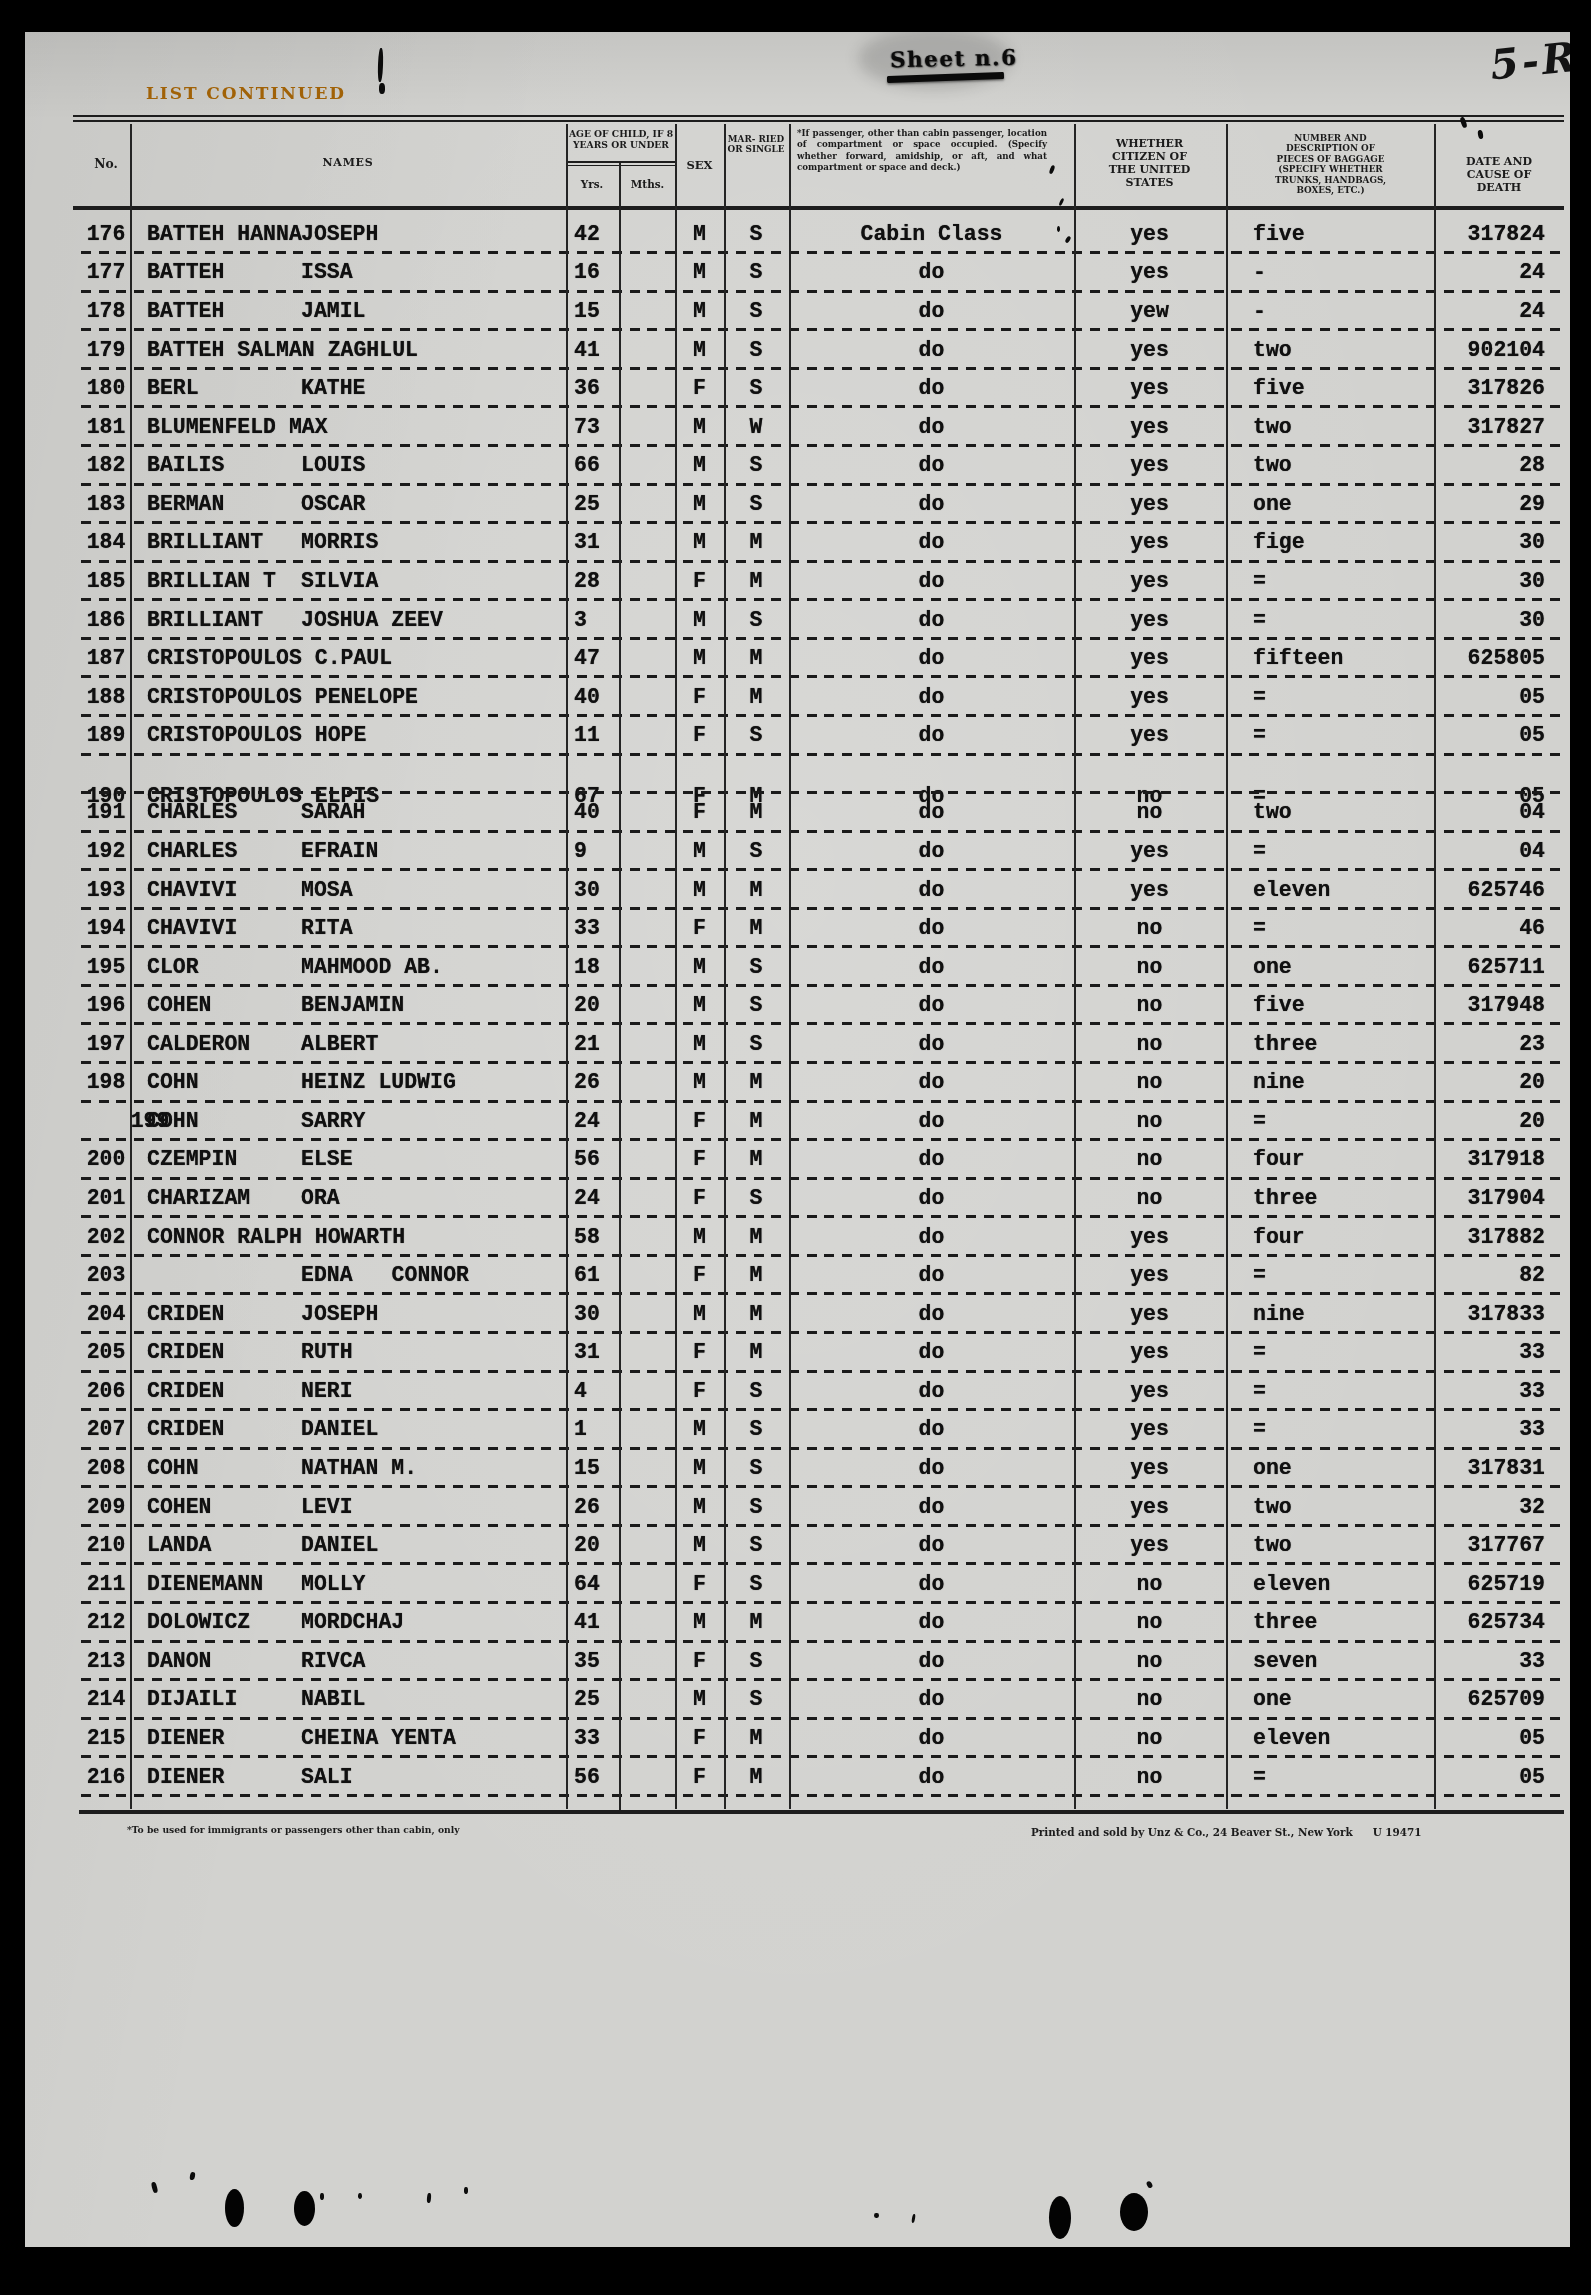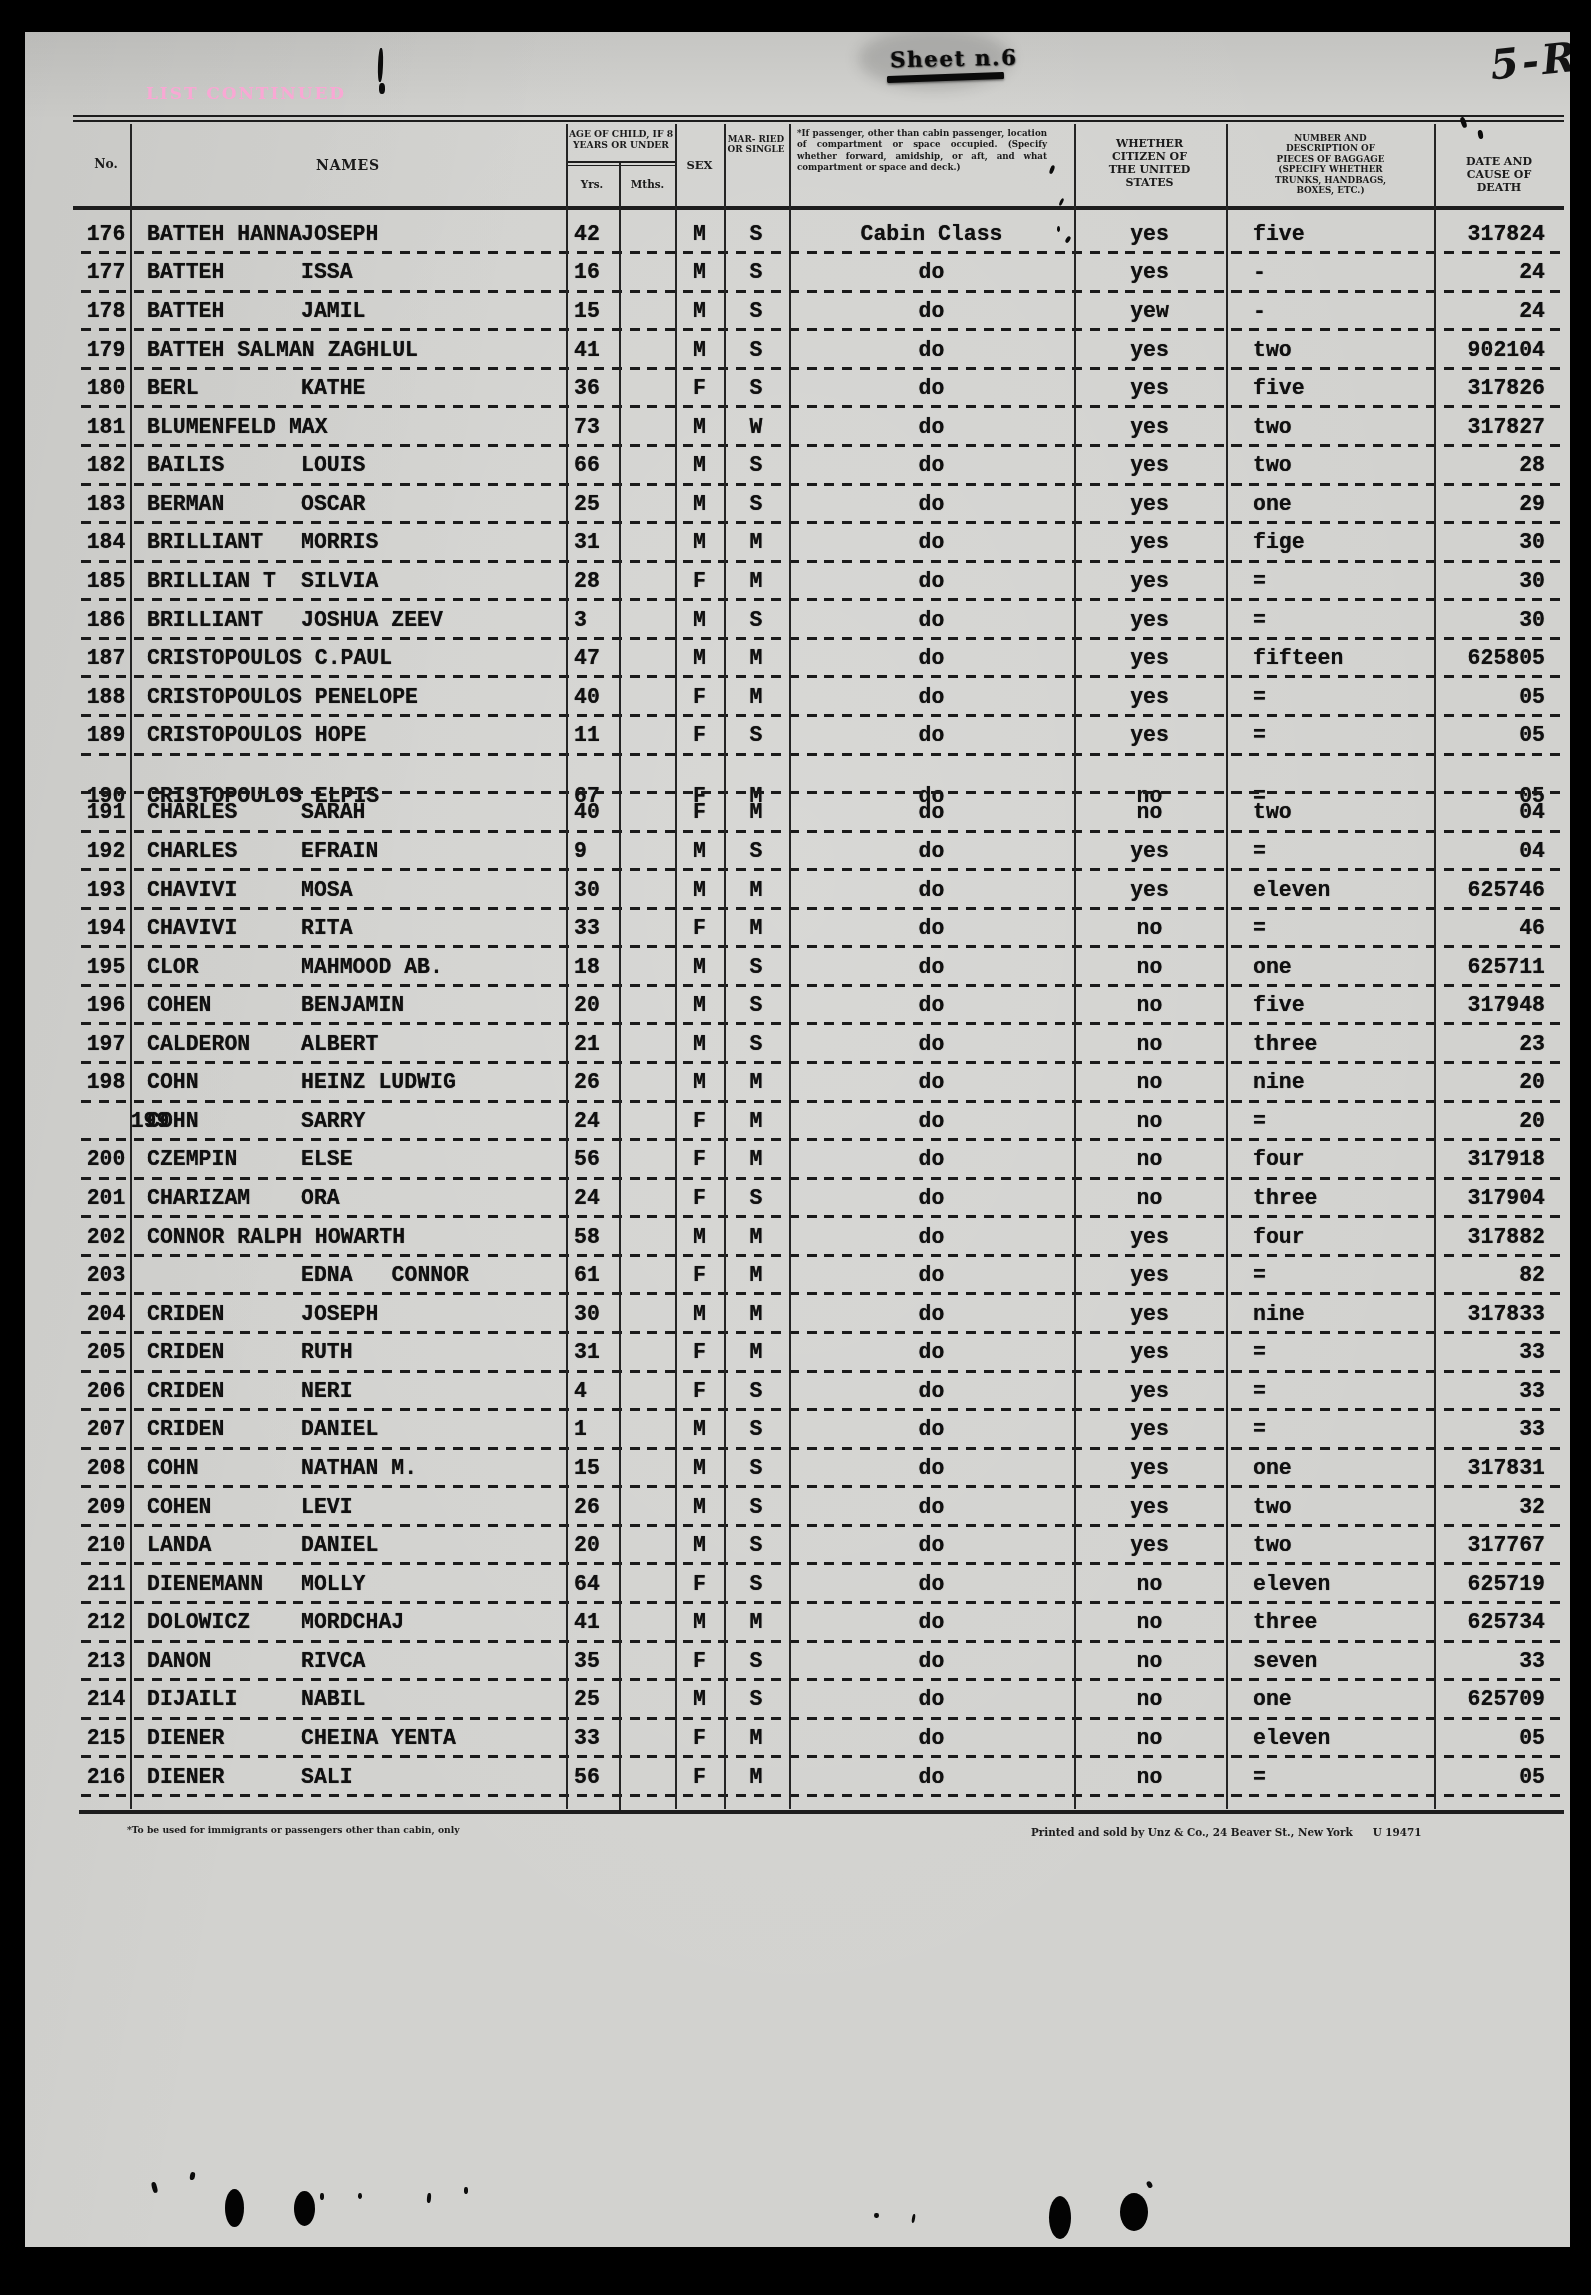--- a/index.html
+++ b/index.html
@@ -16,21 +16,21 @@
   .vline{position:absolute;width:1.9px;background:#242424;}
   .dash{position:absolute;height:2.7px;
         background:repeating-linear-gradient(90deg,#1a1a1a 0 10px,transparent 10px 17.7px);}
   
   .ph{position:absolute;color:#1b1b1b;font-weight:bold;text-align:center;line-height:1.18;}
   
   .tw{position:absolute;font-family:"Liberation Mono", monospace;font-weight:bold;
       font-size:21.5px;color:#101010;text-shadow:0 0 0.8px rgba(15,15,15,.8);white-space:pre;}
   .row-band{position:absolute;left:0;width:100%;}
   .title{position:absolute;left:146px;top:83px;font-size:17px;font-weight:800;
-         letter-spacing:1.9px;color:#f9a8d4;}
+         letter-spacing:1.9px;color:#a16207;}
   .stamp{position:absolute;left:890px;top:46px;font-size:21.5px;font-weight:900;
          letter-spacing:1.5px;color:#0b0b0b;transform:rotate(-1.2deg);
          text-shadow:0.8px 0.8px 1.5px rgba(0,0,0,.55), -0.8px 0 0.8px rgba(0,0,0,.3);}
   .stamp-bar{position:absolute;left:887px;top:74px;width:117px;height:7px;background:#0a0a0a;
          transform:rotate(-2deg);box-shadow:0 1.5px 2.3px rgba(0,0,0,.45);border-radius:1.5px;}
   .stamp-smudge{position:absolute;left:858px;top:28px;width:153px;height:61px;border-radius:50%;
          background:rgba(20,20,20,.16);filter:blur(7px);}
   .corner-mark{position:absolute;left:1490px;top:37px;font-size:41px;font-style:italic;
          font-weight:700;letter-spacing:3.1px;color:#141414;transform:rotate(-6deg);}
   .footnote{position:absolute;left:127px;top:1824px;font-size:9.2px;font-weight:bold;color:#1c1c1c;}
@@ -49,21 +49,21 @@
   <div class="title">LIST CONTINUED</div>
   <div class="stamp-smudge"></div>
   <div class="stamp">Sheet n.6</div>
   <div class="stamp-bar"></div>
   <div class="corner-mark">5-R</div>
 
   <div class="hline" style="left:73px;top:115px;width:1491px;height:2.3px;"></div>
   <div class="hline" style="left:73px;top:120px;width:1491px;height:1.9px;"></div>
 
   <div class="ph" style="left:81px;top:157px;width:50px;font-size:12.3px;">No.</div>
-  <div class="ph" style="left:130px;top:157px;width:436px;font-size:14px;letter-spacing:0.8px;">NAMES</div>
+  <div class="ph" style="left:130px;top:157px;width:436px;font-size:11px;letter-spacing:0.8px;">NAMES</div>
   <div class="ph" style="left:568px;top:129px;width:106px;font-size:9.2px;">AGE OF CHILD, IF 8 YEARS OR UNDER</div>
   <div class="ph" style="left:566px;top:178px;width:52px;font-size:10.4px;">Yrs.</div>
   <div class="ph" style="left:619px;top:178px;width:57px;font-size:10.4px;">Mths.</div>
   <div class="ph" style="left:675px;top:159px;width:49px;font-size:11.5px;">SEX</div>
   <div class="ph" style="left:724px;top:134px;width:64px;font-size:8.8px;">MAR- RIED OR SINGLE</div>
   <div class="ph" style="left:797px;top:128px;width:250px;font-size:8.7px;text-align:justify;line-height:1.3;">*If passenger, other than cabin passenger, location of compartment or space occupied. (Specify whether forward, amidship, or aft, and what compartment or space and deck.)</div>
   <div class="ph" style="left:1099px;top:138px;width:101px;font-size:11px;">WHETHER CITIZEN OF THE UNITED STATES</div>
   <div class="ph" style="left:1269px;top:133px;width:123px;font-size:8.8px;">NUMBER AND DESCRIPTION OF PIECES OF BAGGAGE (SPECIFY WHETHER TRUNKS, HANDBAGS, BOXES, ETC.)</div>
   <div class="ph" style="left:1449px;top:156px;width:100px;font-size:11px;">DATE AND CAUSE OF DEATH</div>
 

